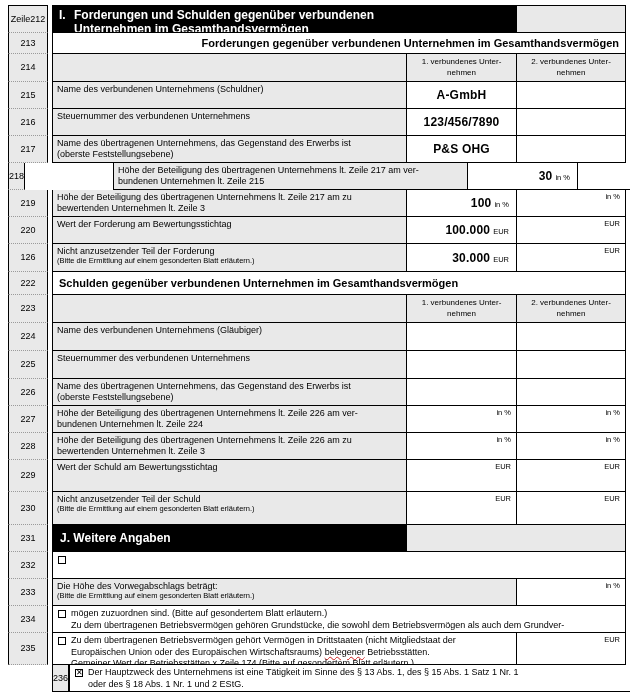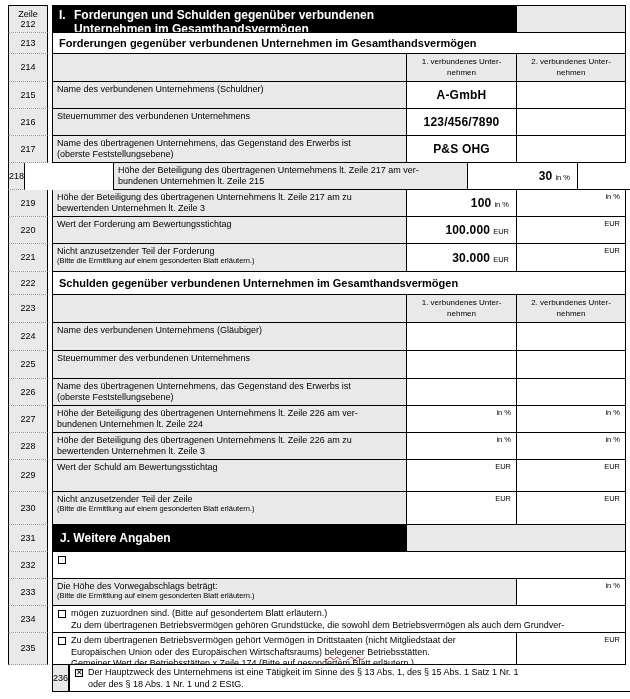--- a/index.html
+++ b/index.html
@@ -1,21 +1,21 @@
 <!DOCTYPE html>
 <html lang="de"><head>
 <meta charset="utf-8">
 <style>
   *{box-sizing:border-box;margin:0;padding:0}
   html,body{width:630px;height:699px;background:#fff;overflow:hidden}
   body{font-family:"Liberation Sans",sans-serif;color:#000;-webkit-font-smoothing:antialiased}
   .sheet{padding:5px 0 0 8px}
   .row{display:flex}
   .zcol{width:40px;background:#e9e9e9;border-left:1px solid #000;border-right:1px solid #000;
-        border-bottom:1px dotted #9a9a9a;display:flex;flex-direction:column;align-items:center;
+        border-bottom:1px dotted #9a9a9a;display:flex;flex-direction:row;align-items:center;
         justify-content:center;font-size:9px;line-height:1.15;text-align:center}
   .row-first .zcol{border-top:1px solid #000}
   .row-last .zcol{border-bottom:1px solid #000}
   .zgap{width:4px}
   .main{flex:0 0 574px;display:flex;border-left:1px solid #000}
   .cell{border-right:1px solid #000;border-bottom:1px solid #000;height:100%;overflow:hidden}
   .row-first .cell{border-top:1px solid #000}
   .lab{background:#e9e9e9;padding:2px 4px;font-size:9px;line-height:1.25}
   .lline{white-space:nowrap}
   .note{font-size:7.5px;line-height:1.1;white-space:nowrap}
@@ -60,21 +60,21 @@
         </div>
         <div class="cell fill" style="width: 109px;"></div>
       </div>
     </div>
     <div class="row" style="height: 21px;">
       <div class="zcol">
         <div class="znum">213</div>
       </div>
       <div class="zgap"></div>
       <div class="main">
-        <div class="cell section" style="width: 573px;">
+        <div class="cell section" style="width: 573px; justify-content: flex-end;">
           <span>Forderungen gegenüber verbundenen Unternehmen im Gesamthandsvermögen</span>
         </div>
       </div>
     </div>
     <div class="row" style="height: 28px;">
       <div class="zcol">
         <div class="znum">214</div>
       </div>
       <div class="zgap"></div>
       <div class="main">
@@ -198,21 +198,21 @@
             <span class="vunit">EUR</span>
           </div>
         </div>
         <div class="cell val" style="width: 109px;">
           <div class="unit-top">EUR</div>
         </div>
       </div>
     </div>
     <div class="row" style="height: 28px;">
       <div class="zcol">
-        <div class="znum">221</div>
+        <div class="znum">126</div>
       </div>
       <div class="zgap"></div>
       <div class="main">
         <div class="cell lab" style="width: 354px;">
           <div class="lline">Nicht anzusetzender Teil der Forderung</div>
           <div class="note">(Bitte die Ermittlung auf einem gesonderten Blatt erläutern.)</div>
         </div>
         <div class="cell val" style="width: 110px;">
           <div class="vwrap">
             <span class="vtxt">30.000</span>
@@ -345,21 +345,21 @@
         </div>
       </div>
     </div>
     <div class="row" style="height: 33px;">
       <div class="zcol">
         <div class="znum">230</div>
       </div>
       <div class="zgap"></div>
       <div class="main">
         <div class="cell lab" style="width: 354px;">
-          <div class="lline">Nicht anzusetzender Teil der Zeile</div>
+          <div class="lline">Nicht anzusetzender Teil der Schuld</div>
           <div class="note">(Bitte die Ermittlung auf einem gesonderten Blatt erläutern.)</div>
         </div>
         <div class="cell val" style="width: 110px;">
           <div class="unit-top">EUR</div>
         </div>
         <div class="cell val" style="width: 109px;">
           <div class="unit-top">EUR</div>
         </div>
       </div>
     </div>

